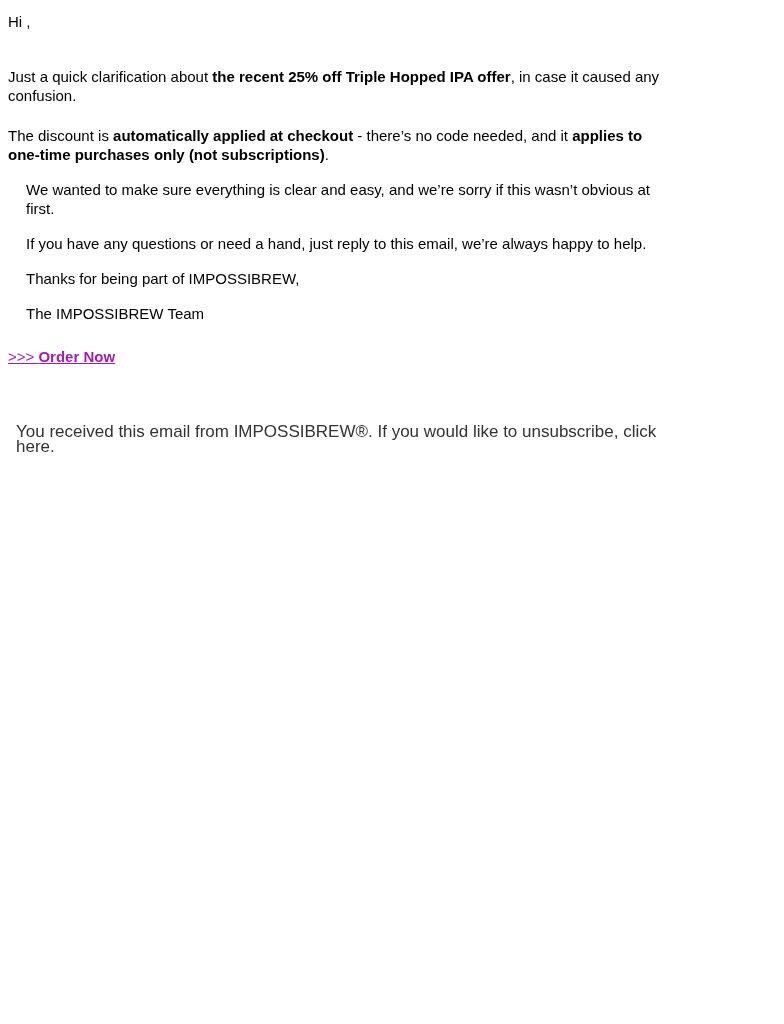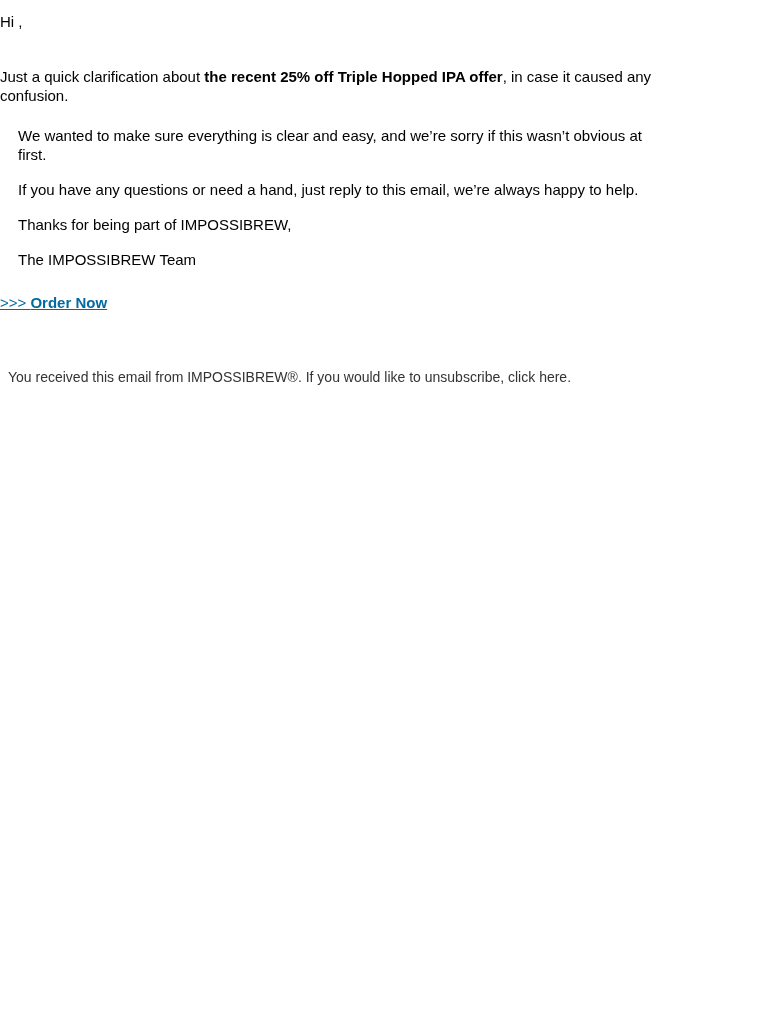--- a/index.html
+++ b/index.html
@@ -8,21 +8,21 @@
     background: #ffffff;
   }
   body {
     width: 784px;
     min-height: 1024px;
     font-family: "Liberation Sans", sans-serif;
     color: #000000;
     -webkit-font-smoothing: antialiased;
   }
   .email-body {
-    padding: 12px 8px 0 0;
+    padding: 12px 8px 0 8px;
     box-sizing: border-box;
     width: 676px;
   }
   p {
     margin: 0;
     font-size: 15px;
     line-height: 19px;
     color: #000000;
   }
   .greeting {
@@ -39,32 +39,32 @@
     margin-bottom: 16px;
   }
   b, .bold {
     font-weight: bold;
   }
   .cta-wrap {
     margin-top: 24px;
     margin-bottom: 0;
   }
   a.cta {
-    color: #0369a1;
+    color: #a21caf;
     font-size: 15px;
     font-weight: bold;
     text-decoration: underline;
   }
   a.cta .arrows {
     font-weight: normal;
   }
   .footer {
     margin-top: 58px;
     padding-left: 8px;
-    font-size: 14px;
+    font-size: 17px;
     line-height: 15px;
     color: #333333;
   }
   .footer a {
     color: #333333;
     text-decoration: none;
   }
 </style>
 </head>
 <body>
@@ -72,20 +72,23 @@
 <div class="email-body">
 
   <p class="greeting">
     <span>Hi ,</span>
   </p>
 
   <p class="para-intro">
     <span>Just a quick clarification about </span><b>the recent 25% off Triple Hopped IPA offer</b><span>, in case it caused any confusion.</span>
   </p>
 
+  <p class="para-discount">
+    <span>The discount is </span><b>automatically applied at checkout </b><span> - there’s no code needed, and it </span><b>applies to one-time purchases only (not subscriptions)</b><span>.</span>
+  </p>
 
   <p class="para">We wanted to make sure everything is clear and easy, and we’re sorry if this wasn’t obvious at first.</p>
 
   <p class="para">If you have any questions or need a hand, just reply to this email, we’re always happy to help.</p>
 
   <p class="para">Thanks for being part of IMPOSSIBREW,</p>
 
   <p class="para">The IMPOSSIBREW Team</p>
 
   <p class="cta-wrap">

